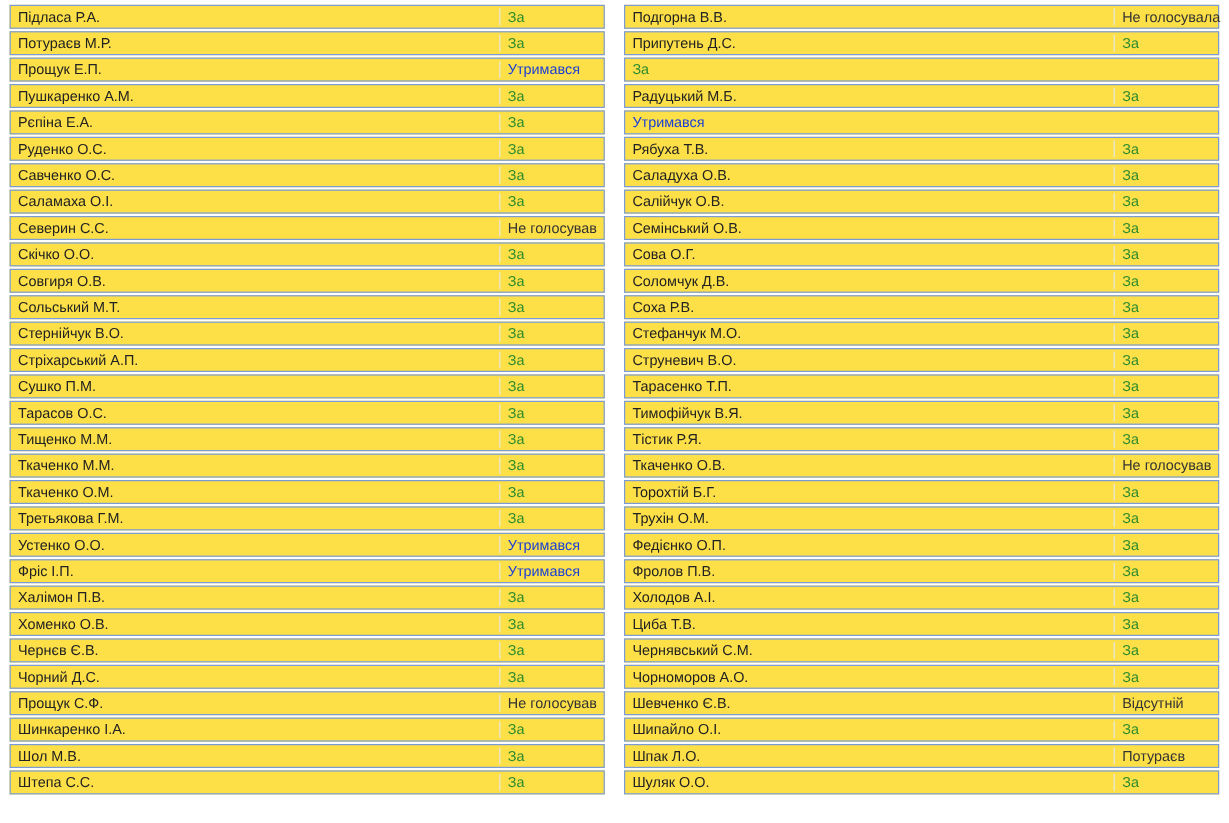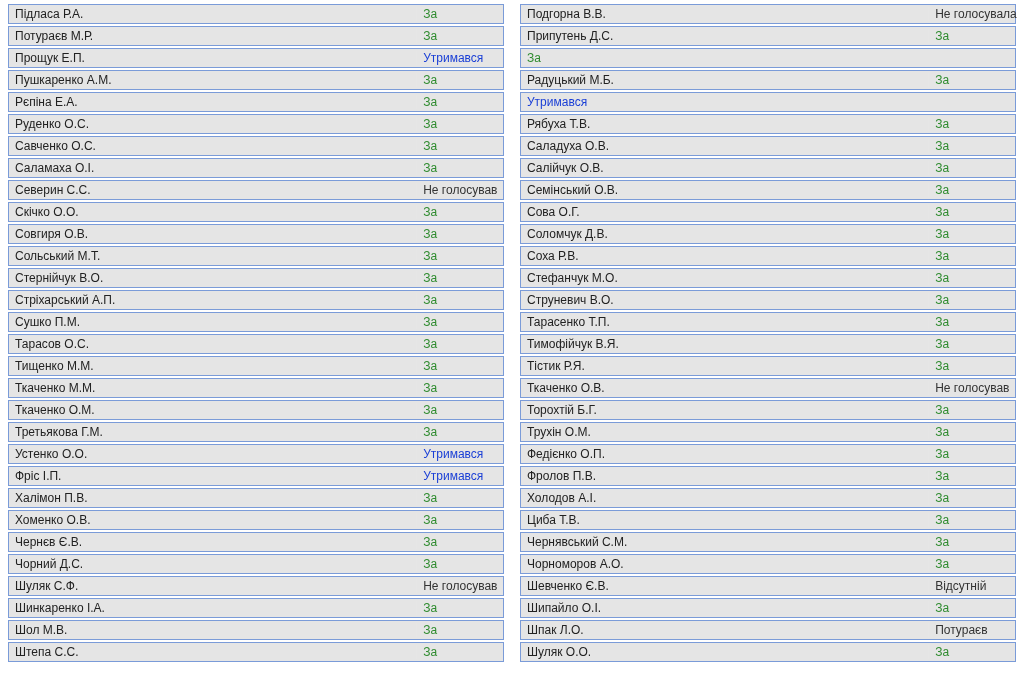--- a/index.html
+++ b/index.html
@@ -16,21 +16,21 @@
   }
   .col {
     flex: 1;
     display: flex;
     flex-direction: column;
     gap: 2px;
   }
   .row {
     display: flex;
     border: 1px solid #7a9bd8;
-    background: #e5e5e5;
+    background: #fde047;
     height: 20px;
     align-items: center;
     box-sizing: border-box;
   }
   .name {
     flex: 0 0 80%;
     padding: 0 6px;
     border-right: 1px solid #e6e6e6;
     white-space: nowrap;
     overflow: hidden;
@@ -147,21 +147,21 @@
       </div>
       <div class="row">
         <div class="name">Чернєв Є.В.</div>
         <div class="vote vote-za">За</div>
       </div>
       <div class="row">
         <div class="name">Чорний Д.С.</div>
         <div class="vote vote-za">За</div>
       </div>
       <div class="row">
-        <div class="name">Шуляк С.Ф.</div>
+        <div class="name">Прощук С.Ф.</div>
         <div class="vote vote-other">Не голосував</div>
       </div>
       <div class="row">
         <div class="name">Шинкаренко І.А.</div>
         <div class="vote vote-za">За</div>
       </div>
       <div class="row">
         <div class="name">Шол М.В.</div>
         <div class="vote vote-za">За</div>
       </div>

